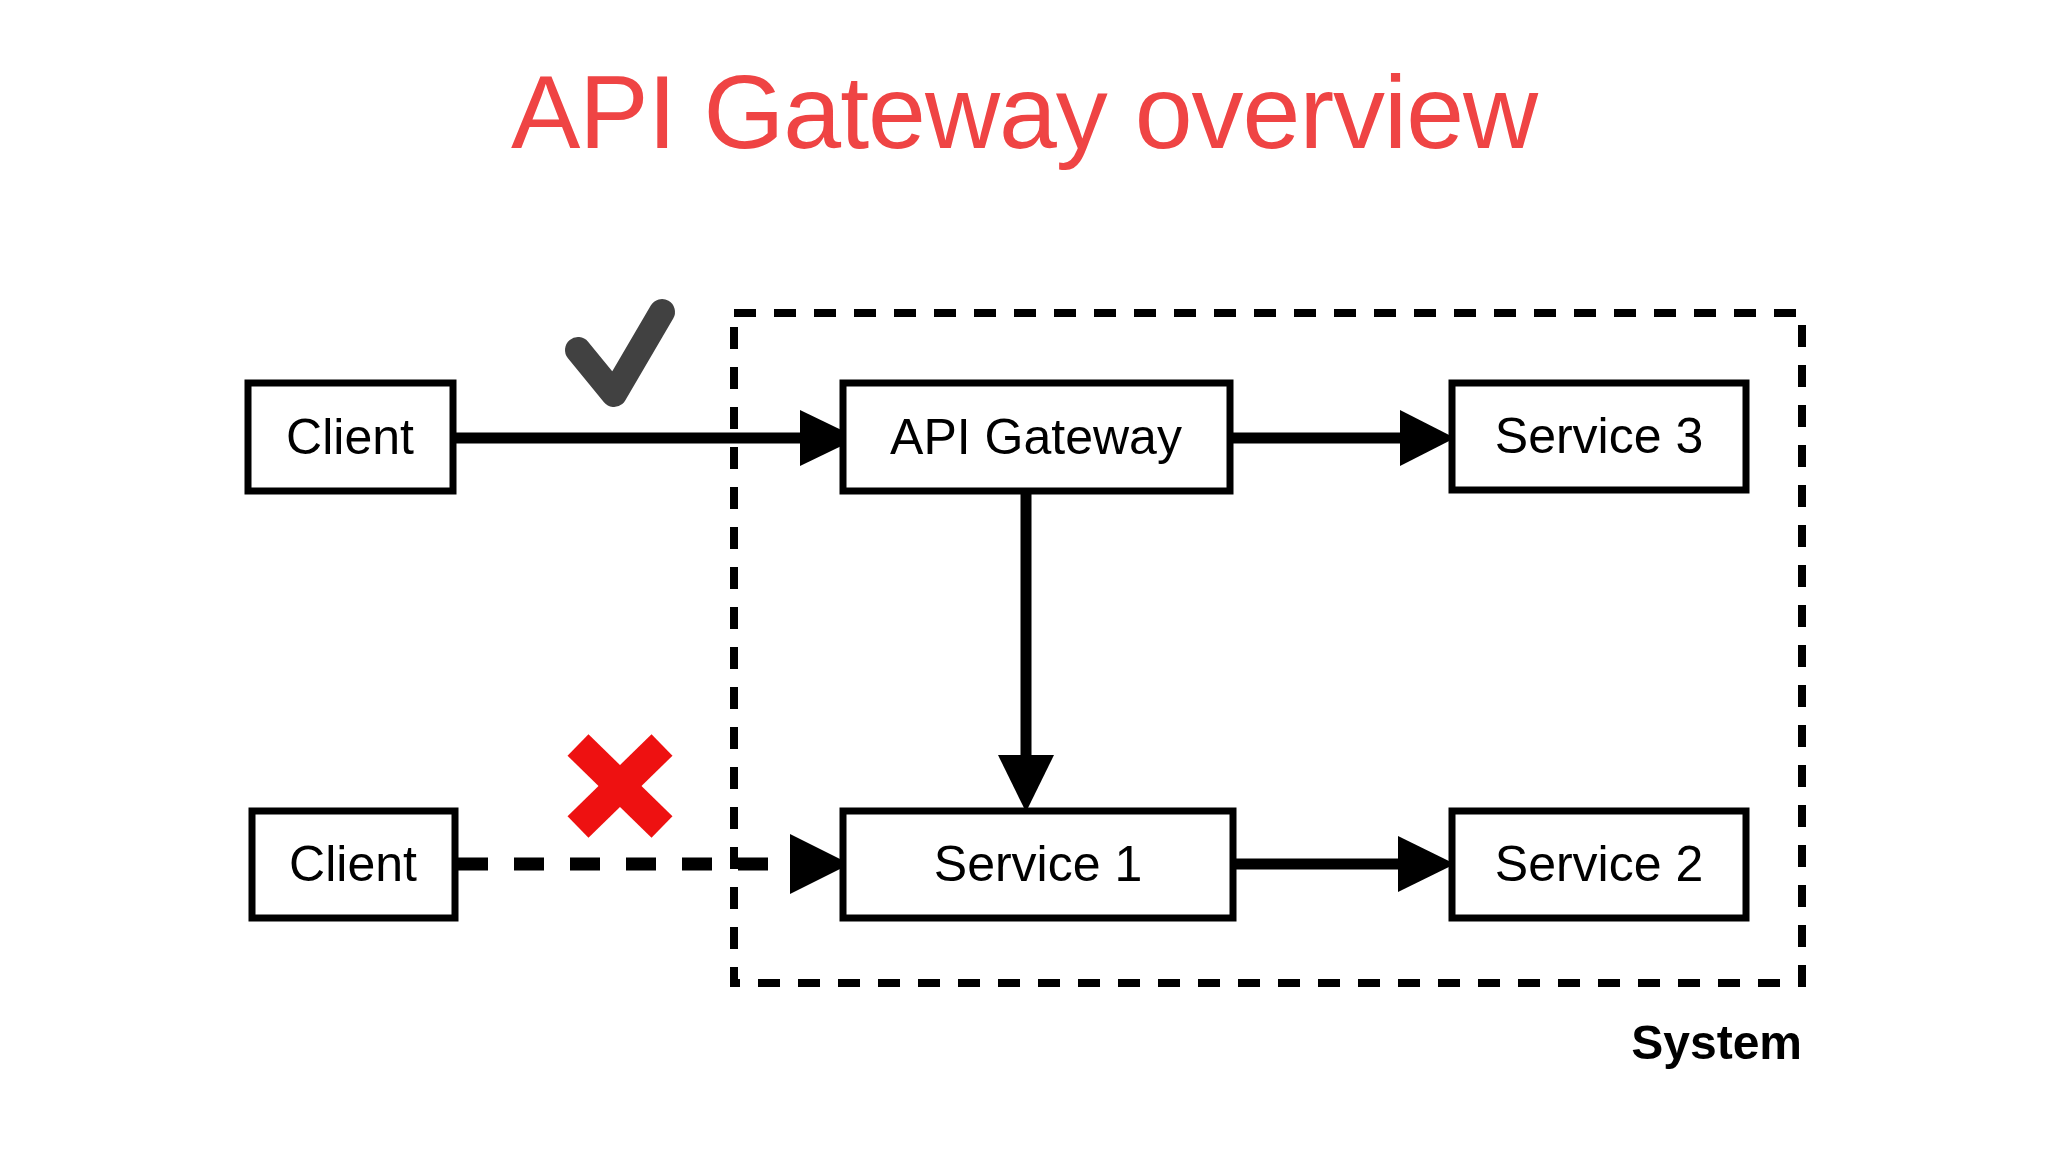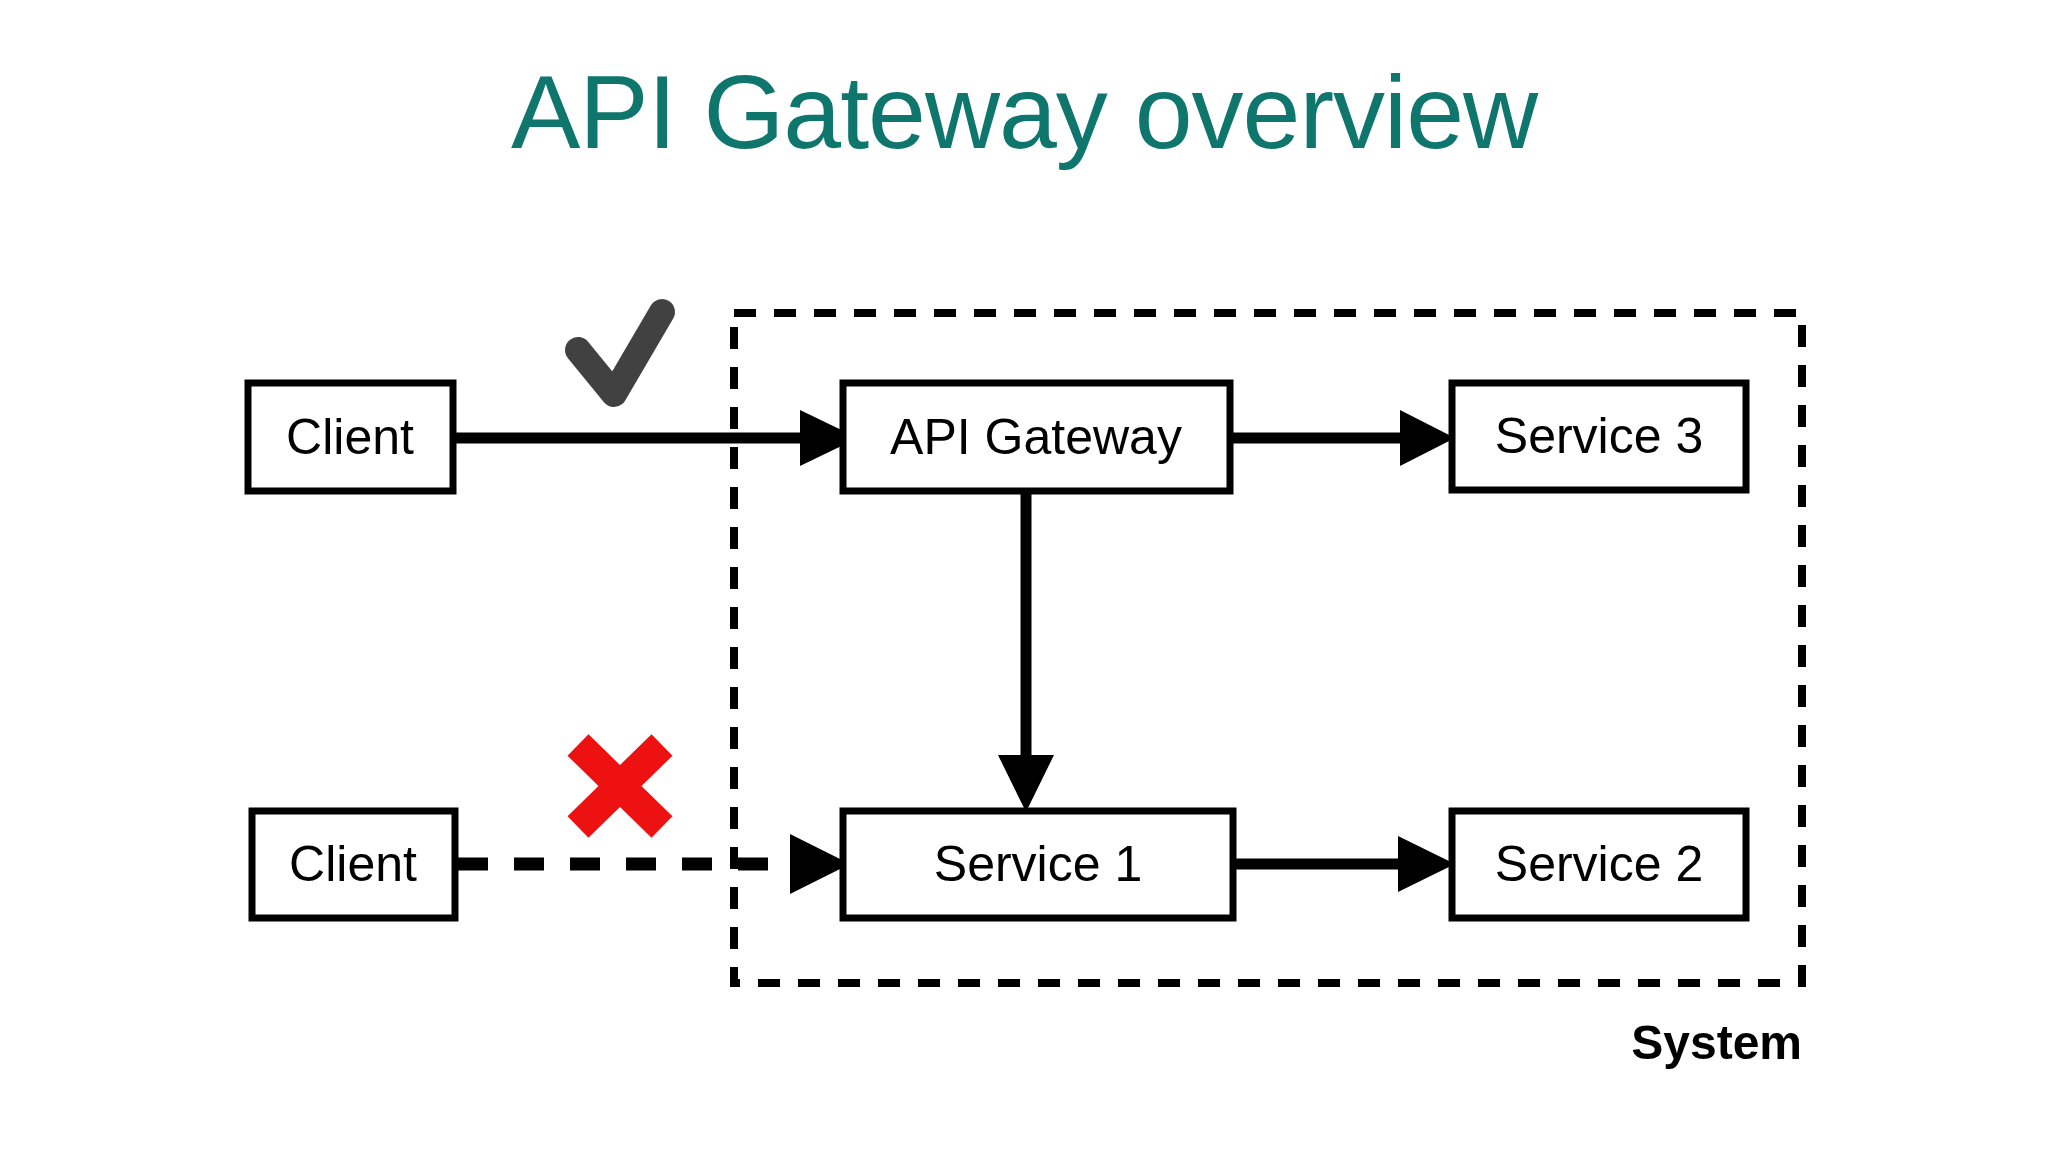--- a/index.html
+++ b/index.html
@@ -21,21 +21,21 @@
   }
   .slide-title {
     position: absolute;
     top: 50px;
     left: 0;
     width: 2048px;
     text-align: center;
     font-family: "Liberation Sans", sans-serif;
     font-size: 104px;
     font-weight: 400;
-    color: #0f766e;
+    color: #ef4444;
     letter-spacing: -1px;
     line-height: 1.2;
   }
   svg.diagram {
     position: absolute;
     top: 0;
     left: 0;
     width: 2048px;
     height: 1152px;
   }

